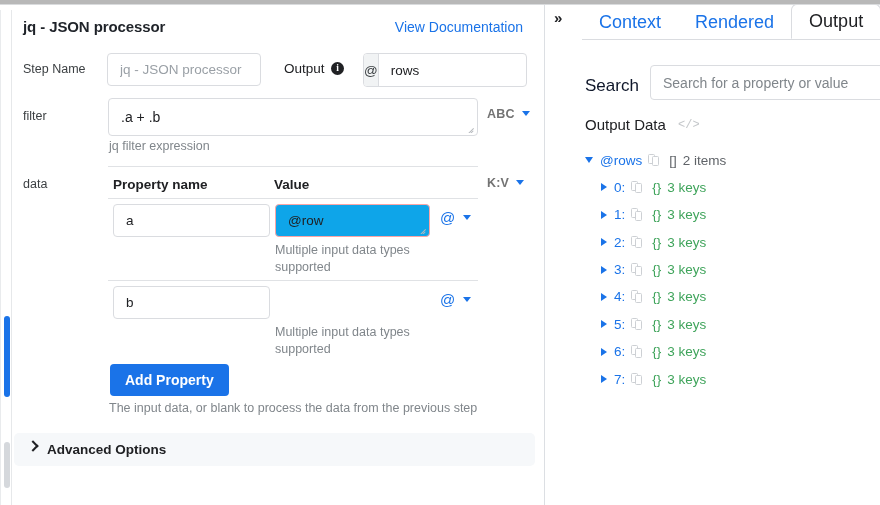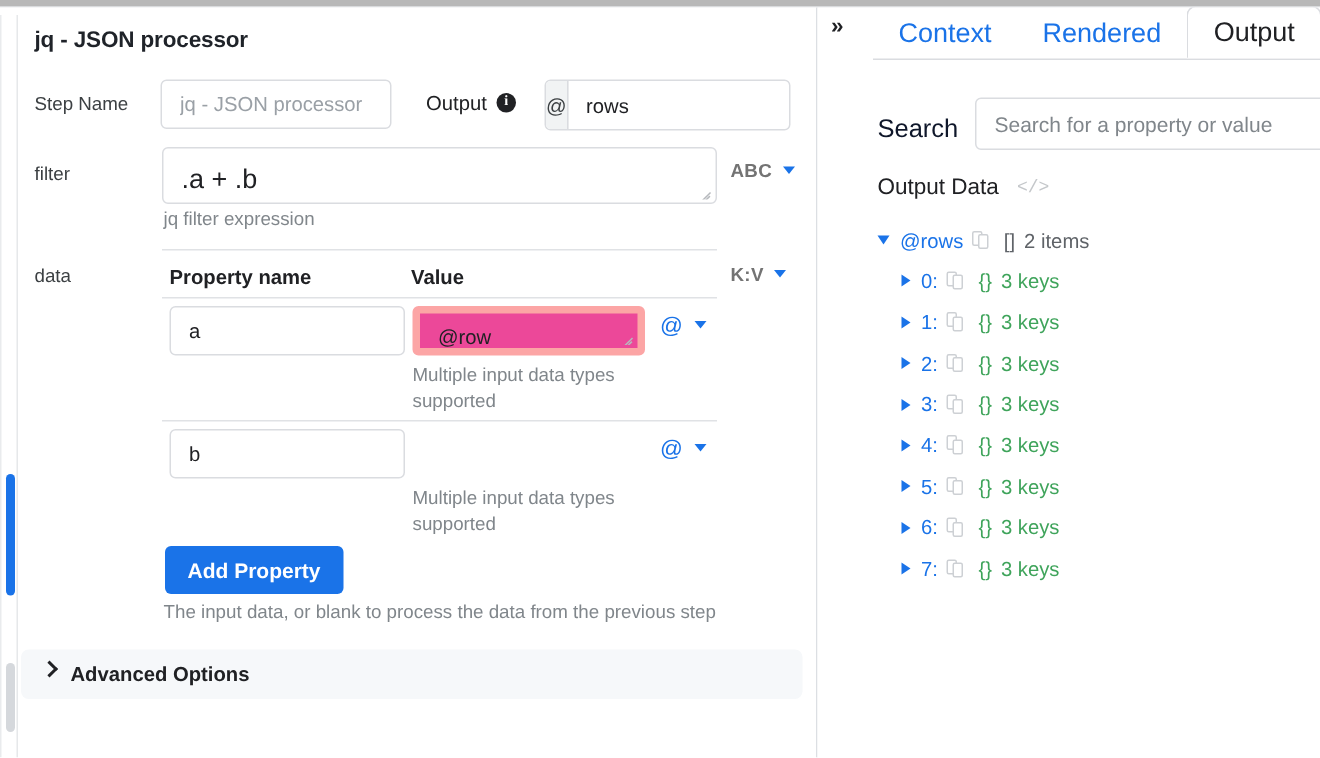--- a/index.html
+++ b/index.html
@@ -159,21 +159,21 @@
     position: absolute;
     left: 108px; top: 93px;
     width: 370px; height: 38px;
     border: 1px solid #dadce0;
     border-radius: 4px;
     background: #fff;
   }
   .filter-text {
     position: absolute;
     left: 12px; top: 10px;
-    font-size: 18px;
+    font-size: 14px;
     color: #202124;
   }
   .resize-grip {
     position: absolute;
     right: 2px; bottom: 2px;
     width: 9px; height: 9px;
     overflow: hidden;
   }
   .resize-grip i {
     position: absolute;
@@ -239,23 +239,23 @@
     width: 370px; height: 1px;
     background: #e0e2e5;
   }
 
   .prop-input {
     width: 157px; height: 33px;
   }
   .val-box {
     position: absolute;
     width: 155px; height: 33px;
-    border: 5px solid #fca5a5;
+    border: 1px solid #fca5a5;
     border-radius: 4px;
-    background: #ec4899;
+    background: #0ea5e9;
   }
   .val-text {
     position: absolute;
     left: 12px; top: 8px;
     font-size: 13.5px;
     color: #202124;
   }
   .at-dd {
     position: absolute;
     font-size: 15px;
@@ -467,20 +467,21 @@
   <div class="top-chrome-inner"></div>
 
   <div class="left-panel">
 
     <div class="edge-line-2"></div>
     <div class="edge-line"></div>
     <div class="accent-bar"></div>
     <div class="accent-bar-grey"></div>
 
     <div class="panel-title">jq - JSON processor</div>
+    <div class="doc-link">View Documentation</div>
 
     <div class="field-label" style="left:23px; top:57px;">Step Name</div>
     <input class="txt-input step-name-input" placeholder="jq - JSON processor" style="">
 
     <div class="field-label output-label">Output</div>
     <div class="info-dot">i</div>
 
     <div class="output-group">
       <div class="output-prefix">@</div>
       <input class="output-value" value="rows" style="">

